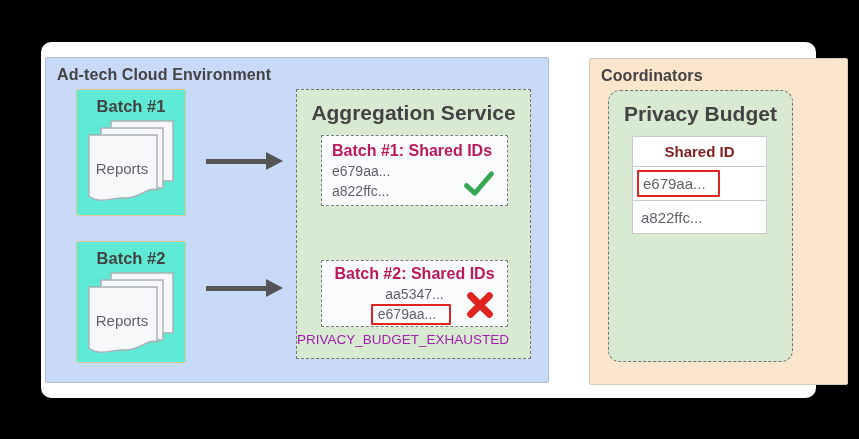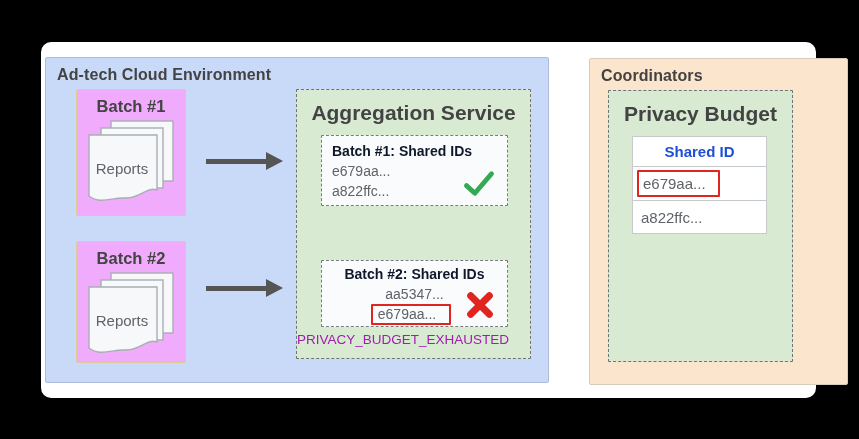--- a/index.html
+++ b/index.html
@@ -22,21 +22,21 @@
     left: 548px; top: 16px; width: 259px; height: 327px;
     background: #fce5cd; border: 1px solid #d6ccbd; border-radius: 2px;
   }
   .panel-title {
     position: absolute; left: 11px; top: 8px;
     font-size: 16px; font-weight: 700; color: #434343; letter-spacing: .1px;
   }
   
   .batch {
     position: absolute; left: 30px; width: 110px;
-    background: #f0abfc; border: 1px solid #ddcc95; border-radius: 2px;
+    background: #5eead4; border: 1px solid #ddcc95; border-radius: 2px;
     display: flex; flex-direction: column; align-items: center;
   }
   .batch1 { top: 31px; height: 127px; }
   .batch2 { top: 183px; height: 122px; }
   .batch-title {
     margin-top: 7px; font-size: 16.5px; font-weight: 700; color: #434343;
   }
   .stack { display: block; margin-top: 3px; width: 94px; height: 90px; }
   .sheet { fill: #f7f8fa; stroke: #a9aeb4; stroke-width: 1.4; }
   .stack-text { font-family: "Liberation Sans", "DejaVu Sans", sans-serif;
@@ -59,45 +59,45 @@
     position: absolute; left: 0; right: 0; top: 11px; text-align: center;
     font-size: 21px; font-weight: 700; color: #434343;
   }
   .result {
     position: absolute; left: 24px; width: 187px;
     background: #fafbfc; border: 1.5px dashed #797c7f; border-radius: 1px;
     padding: 5px 10px;
   }
   .result1 { top: 45px; height: 71px; }
   .result2 { top: 170px; height: 67px; padding-top: 3px; text-align: center; }
-  .result-title { font-size: 14px; font-weight: 700; color: #0f172a; line-height: 20px; }
+  .result-title { font-size: 16px; font-weight: 700; color: #be185d; line-height: 20px; }
   .result-id { font-size: 14px; color: #5f6368; line-height: 20px; }
   .flagged {
     display: inline-block; border: 2px solid #e02420;
     padding: 0 13px 0 5px; margin-left: -7px; line-height: 17px; border-radius: 1px;
   }
   .icon { position: absolute; }
   .check-icon { right: 12px; bottom: 8px; width: 32px; height: 27px; }
   .x-icon { right: 13px; bottom: 7px; width: 28px; height: 28px; }
   .error-label {
     position: absolute; left: 0; right: 0; top: 242px; text-align: left;
     font-size: 13.5px; font-weight: 400; color: #a21caf;
   }
   
   .privacy {
     left: 18px; top: 31px; width: 185px; height: 272px;
-    background: #d9ead3; border: 1.5px dashed #6f7276; border-radius: 1px;
+    background: #d9ead3; border: 1.5px dashed #6f7276; border-radius: 12px;
   }
   .pb-table {
     position: absolute; left: 23px; top: 45px; width: 135px;
     background: #fff; border: 1px solid #c7cacd;
   }
   .pb-th {
     height: 30px; line-height: 30px; text-align: center;
-    font-size: 15px; font-weight: 700; color: #1d4ed8;
+    font-size: 15px; font-weight: 700; color: #7f1d1d;
     border-bottom: 1px solid #c7cacd;
   }
   .pb-row {
     height: 33px; line-height: 33px; padding-left: 8px;
     font-size: 15px; color: #5f6368;
   }
   .pb-row + .pb-row { border-top: 1px solid #c7cacd; }
   .pb-row .flagged { line-height: 21px; padding: 1px 12px 1px 4px; margin-left: -4px; }
 </style>
 </head>

